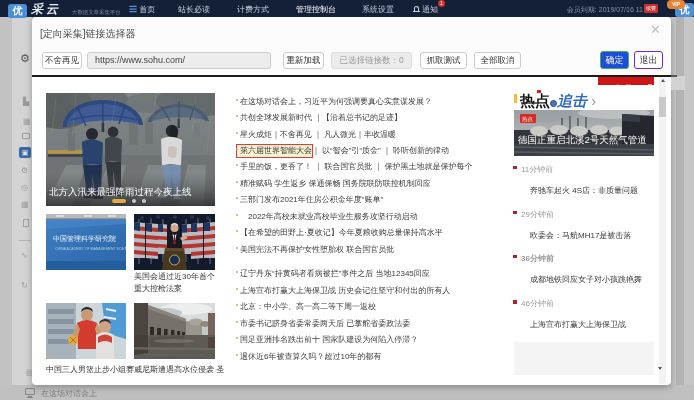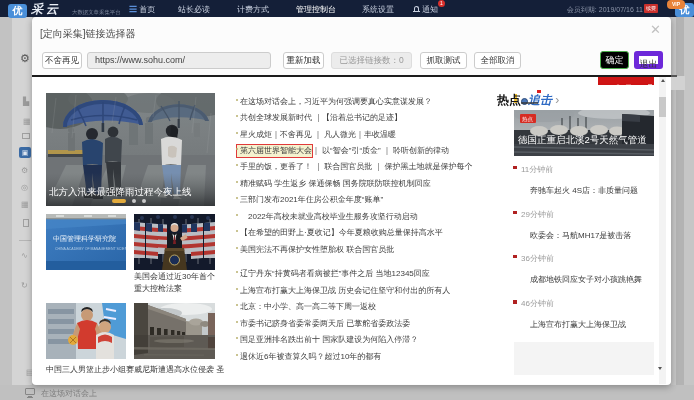--- a/index.html
+++ b/index.html
@@ -25,22 +25,22 @@
 .railico{position:absolute;color:#9b9b9b;font-size:8px;}
 #blueico{position:absolute;left:19px;top:147px;width:12px;height:11px;background:#3b6ba5;border-radius:2px;color:#dfe7f2;font-size:7px;text-align:center;line-height:11px;}
 #footnote{position:absolute;left:41px;top:388px;color:#828282;font-size:8px;}
 
 #modal{position:absolute;left:32px;top:17px;width:639px;height:368px;background:#fcfcfc;border-radius:4px;box-shadow:0 2px 7px rgba(0,0,0,.3);z-index:4;}
 #mtitle{position:absolute;left:8px;top:10px;font-size:10px;color:#4a4a4a;}
 #mclose{position:absolute;left:618px;top:5px;font-size:13px;color:#c0c0c0;}
 .btn{position:absolute;top:35px;height:17px;background:#fff;border:1px solid #ccc;border-radius:3px;font-size:8.5px;color:#333;text-align:center;line-height:15px;}
 #burl{position:absolute;left:55px;top:35px;width:184px;height:17px;background:#ededed;border:1px solid #ccc;border-radius:3px;font-size:9px;color:#444;line-height:15px;padding-left:7px;}
 #bsel{position:absolute;left:299px;top:35px;width:81px;height:17px;background:#ececec;border:1px solid #ddd;border-radius:3px;font-size:8.5px;color:#999;text-align:center;line-height:15px;}
-#bok{position:absolute;left:568px;top:34px;width:29px;height:18px;background:#000000;border:1px solid #4cae4c;border-radius:3px;font-size:9px;color:#fff;text-align:center;line-height:16px;}
-#bexit{position:absolute;left:602px;top:34px;width:29px;height:18px;background:#fff;border:5px solid #6d28d9;border-radius:3px;font-size:9px;color:#333;text-align:center;line-height:16px;}
+#bok{position:absolute;left:568px;top:34px;width:29px;height:18px;background:#1d4ed8;border:1px solid #4cae4c;border-radius:3px;font-size:9px;color:#fff;text-align:center;line-height:16px;}
+#bexit{position:absolute;left:602px;top:34px;width:29px;height:18px;background:#fff;border:1px solid #6d28d9;border-radius:3px;font-size:9px;color:#333;text-align:center;line-height:16px;}
 #darkline{position:absolute;left:0;top:58px;width:639px;height:2px;background:#1c1c1c;}
 
 #page{position:absolute;left:0;top:60px;width:639px;height:307px;background:#fff;border-radius:0 0 4px 4px;overflow:hidden;}
 
 .hl{position:absolute;font-size:8px;color:#3d3d3d;white-space:nowrap;}
 .dot{position:absolute;width:2px;height:2px;background:#b9b06e;border-radius:50%;}
 #selbox{position:absolute;left:203.5px;top:67px;width:77px;height:14px;border:1px solid #e03a3a;background:#f5f2cf;}
 .cap{position:absolute;font-size:8px;color:#383838;white-space:nowrap;line-height:12px;}
 .stime{position:absolute;font-size:8px;color:#9a9a9a;}
 .sbul{position:absolute;width:3.5px;height:3.5px;background:#b02121;}
@@ -370,31 +370,31 @@
         <div class="dot" style="left:204px;top:243.5px;"></div>
         <div class="hl" style="left:208px;top:240.5px;">市委书记跻身省委常委两天后 已掌舵省委政法委</div>
         <div class="dot" style="left:204px;top:260px;"></div>
         <div class="hl" style="left:208px;top:257px;">国足亚洲排名跌出前十 国家队建设为何陷入停滞？</div>
         <div class="dot" style="left:204px;top:276.5px;"></div>
         <div class="hl" style="left:208px;top:273.5px;">退休近6年被查算久吗？超过10年的都有</div>
       </div>
 
     <div id="side">
         <div class="abs" style="left:482px;top:17px;width:3px;height:9px;background:#f0c030;"></div>
-        <div class="abs" style="left:465px;top:15px;font-size:12px;font-weight:bold;color:#141414;">热点<span style="display:inline-block;width:7px;height:7px;border-radius:50%;background:#4a77b8;border:1px solid #2c4a78;vertical-align:-1px;"></span><span style="color:#2f6bc4;font-style:italic;">追击</span> <span style="color:#999;font-weight:normal;">›</span></div>
+        <div class="abs" style="left:488px;top:15px;font-size:15px;font-weight:bold;color:#141414;">热点<span style="display:inline-block;width:7px;height:7px;border-radius:50%;background:#4a77b8;border:1px solid #2c4a78;vertical-align:-1px;"></span><span style="color:#2f6bc4;font-style:italic;">追击</span> <span style="color:#999;font-weight:normal;">›</span></div>
         <div class="abs" style="left:489px;top:25px;width:17px;height:2px;background:#333;opacity:.7;"></div>
         <div class="abs" style="left:505px;top:13px;width:4px;height:3px;background:#d22;"></div>
         <div class="sbul" style="left:481px;top:88.5px;"></div>
         <div class="stime" style="left:489px;top:86.5px;">11分钟前</div>
         <div class="shl" style="left:498px;top:108px;">奔驰车起火 4S店：非质量问题</div>
         <div class="sbul" style="left:481px;top:133.5px;"></div>
         <div class="stime" style="left:489px;top:131.5px;">29分钟前</div>
         <div class="shl" style="left:498px;top:153px;">欧委会：马航MH17是被击落</div>
         <div class="sbul" style="left:481px;top:177.5px;"></div>
-        <div class="stime" style="left:489px;top:175.5px;">36分钟前</div>
+        <div class="stime" style="left:489px;top:175.5px;font-weight:bold;">36分钟前</div>
         <div class="shl" style="left:498px;top:196.5px;">成都地铁回应女子对小孩跳艳舞</div>
         <div class="sbul" style="left:481px;top:223px;"></div>
         <div class="stime" style="left:489px;top:221px;">46分钟前</div>
         <div class="shl" style="left:498px;top:242px;">上海宣布打赢大上海保卫战</div>
         <div class="abs" style="left:482px;top:265px;width:140px;height:33px;background:#f4f4f4;"></div>
       </div>
     <svg class="abs" style="left:482px;top:33px;" width="140" height="46" viewBox="0 0 140 46">
       <defs>
           <linearGradient id="sg" x1="0" y1="0" x2="0" y2="1">
             <stop offset="0" stop-color="#9aa0a4"></stop>

